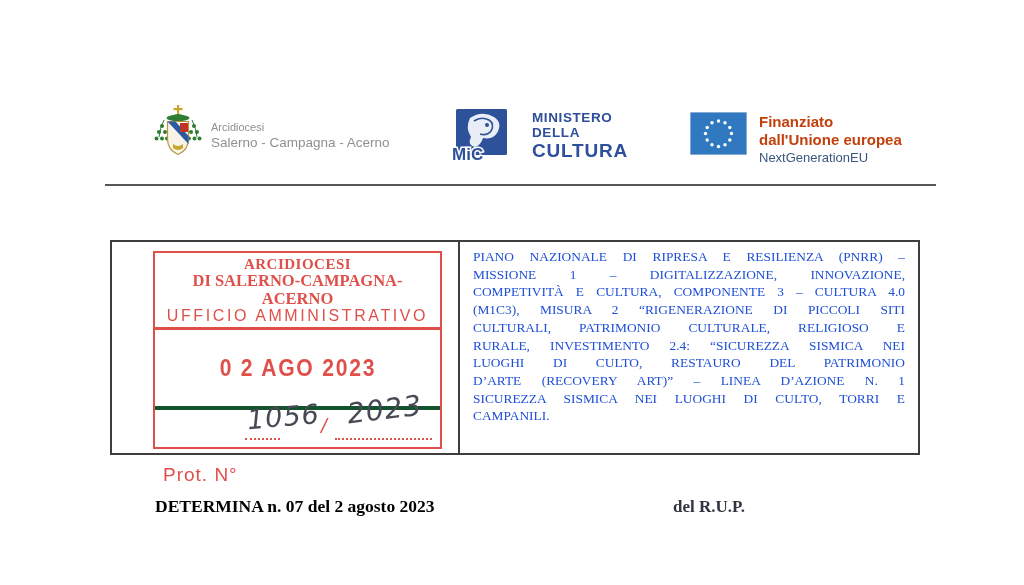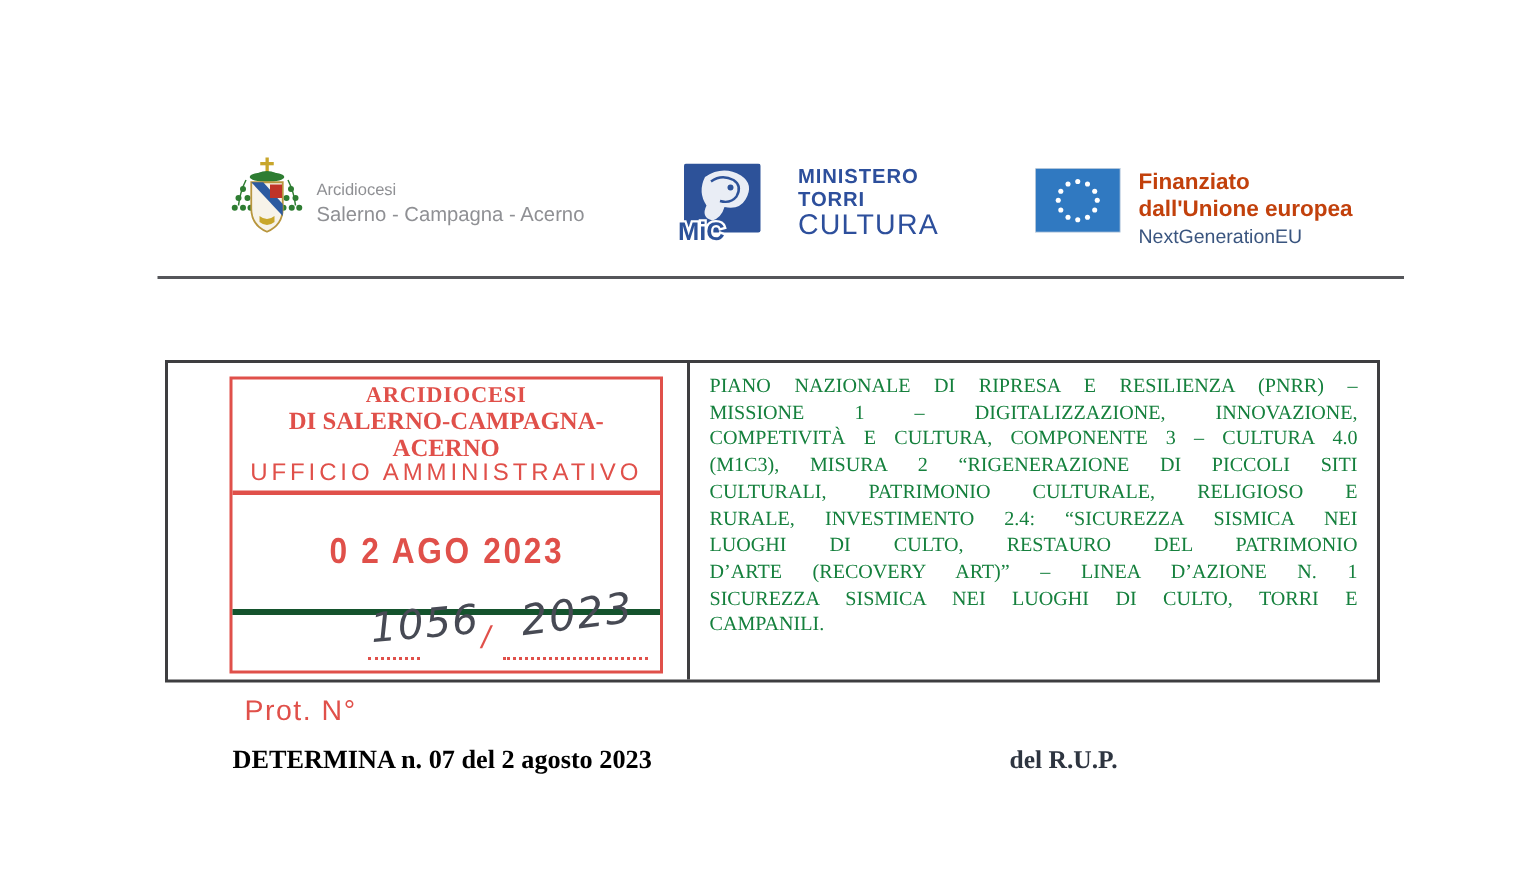--- a/index.html
+++ b/index.html
@@ -15,21 +15,21 @@
 
   
   .logo-diocese { position: absolute; left: 153px; top: 104px; display: flex; align-items: center; }
   .diocese-text { margin-left: 8px; font-family: "Liberation Sans", sans-serif; color: #8f9094; }
   .diocese-line1 { font-size: 11px; line-height: 14px; }
   .diocese-line2 { font-size: 13.5px; line-height: 17px; }
 
   .logo-ministry { position: absolute; left: 450px; top: 109px; display: flex; align-items: flex-start; }
   .ministry-text { margin-left: 22px; margin-top: 2px; font-family: "Liberation Sans", sans-serif; color: #2d4f9c; }
   .ministry-line1, .ministry-line2 { font-size: 13.5px; font-weight: 600; letter-spacing: 0.6px; line-height: 14.5px; }
-  .ministry-line3 { font-size: 19px; font-weight: 400; letter-spacing: 0.8px; line-height: 21px; }
+  .ministry-line3 { font-size: 19px; font-weight: 700; letter-spacing: 0.8px; line-height: 21px; }
 
   .logo-eu { position: absolute; left: 690px; top: 112px; display: flex; align-items: flex-start; }
   .eu-text { margin-left: 12px; margin-top: 1px; font-family: "Liberation Sans", sans-serif; }
   .eu-line1, .eu-line2 { font-size: 15px; font-weight: 700; color: #c2410c; line-height: 17.5px; }
   .eu-line3 { font-size: 13px; font-weight: 400; color: #3a557f; line-height: 17px; margin-top: 1px; }
 
   .header-rule {
     position: absolute; left: 105px; top: 184px; width: 831px; height: 0;
     border-top: 2px solid #55565a;
   }
@@ -69,21 +69,21 @@
   .handwriting {
     position: absolute; color: #474a54; font-family: "DejaVu Sans", sans-serif;
     font-style: italic; font-weight: 500;
   }
   .hw-number { left: 92px; top: -9px; font-size: 27px; transform: rotate(-5deg); letter-spacing: 1px; }
   .hw-year { left: 192px; top: -17px; font-size: 28px; transform: rotate(-7deg); letter-spacing: 1px; }
 
   
   .pnrr-line {
     font-family: "Liberation Serif", serif; font-size: 13.4px; line-height: 17.7px;
-    color: #15803d; text-align: justify; text-align-last: justify; white-space: normal;
+    color: #1d4ed8; text-align: justify; text-align-last: justify; white-space: normal;
   }
   .pnrr-line.last { text-align-last: left; }
 
   
   .footer-determina {
     position: absolute; left: 155px; top: 496px;
     font-family: "Liberation Serif", serif; font-weight: 700; font-size: 17.5px; color: #000000;
   }
   .footer-rup {
     position: absolute; left: 673px; top: 497px;
@@ -129,21 +129,21 @@
   <div class="logo-ministry">
     <svg width="60" height="53" viewBox="0 0 60 53">
       <rect x="6" y="0" width="51" height="46" rx="1.5" fill="#2d5299"></rect>
       <path d="M20 9 Q32 1 44 8 Q53 14 47 24 Q43 31 33 29 Q31 36 25 38 Q17 36 21 28 Q15 19 20 9 Z" fill="#e9edf5"></path>
       <path d="M24 12 Q31 7 39 11 Q45 15 41 22 Q37 27 30 25" fill="none" stroke="#2d5299" stroke-width="1.6"></path>
       <circle cx="37" cy="16" r="2" fill="#2d5299"></circle>
       <text x="2" y="51" font-family="Liberation Sans, sans-serif" font-size="17" font-weight="bold" fill="#2d5299" stroke="#ffffff" stroke-width="3" paint-order="stroke">MiC</text>
     </svg>
     <div class="ministry-text">
       <div class="ministry-line1">MINISTERO</div>
-      <div class="ministry-line2">TORRI</div>
+      <div class="ministry-line2">DELLA</div>
       <div class="ministry-line3">CULTURA</div>
     </div>
   </div>
 
   <div class="logo-eu">
     <svg width="57" height="43" viewBox="0 0 57 43">
       <rect x="0" y="0" width="57" height="43" fill="#3079c1" stroke="#d8dde4" stroke-width="1"></rect>
       <g fill="#ffffff">
         <circle cx="28.5" cy="9" r="1.7"></circle>
         <circle cx="35" cy="10.7" r="1.7"></circle>

